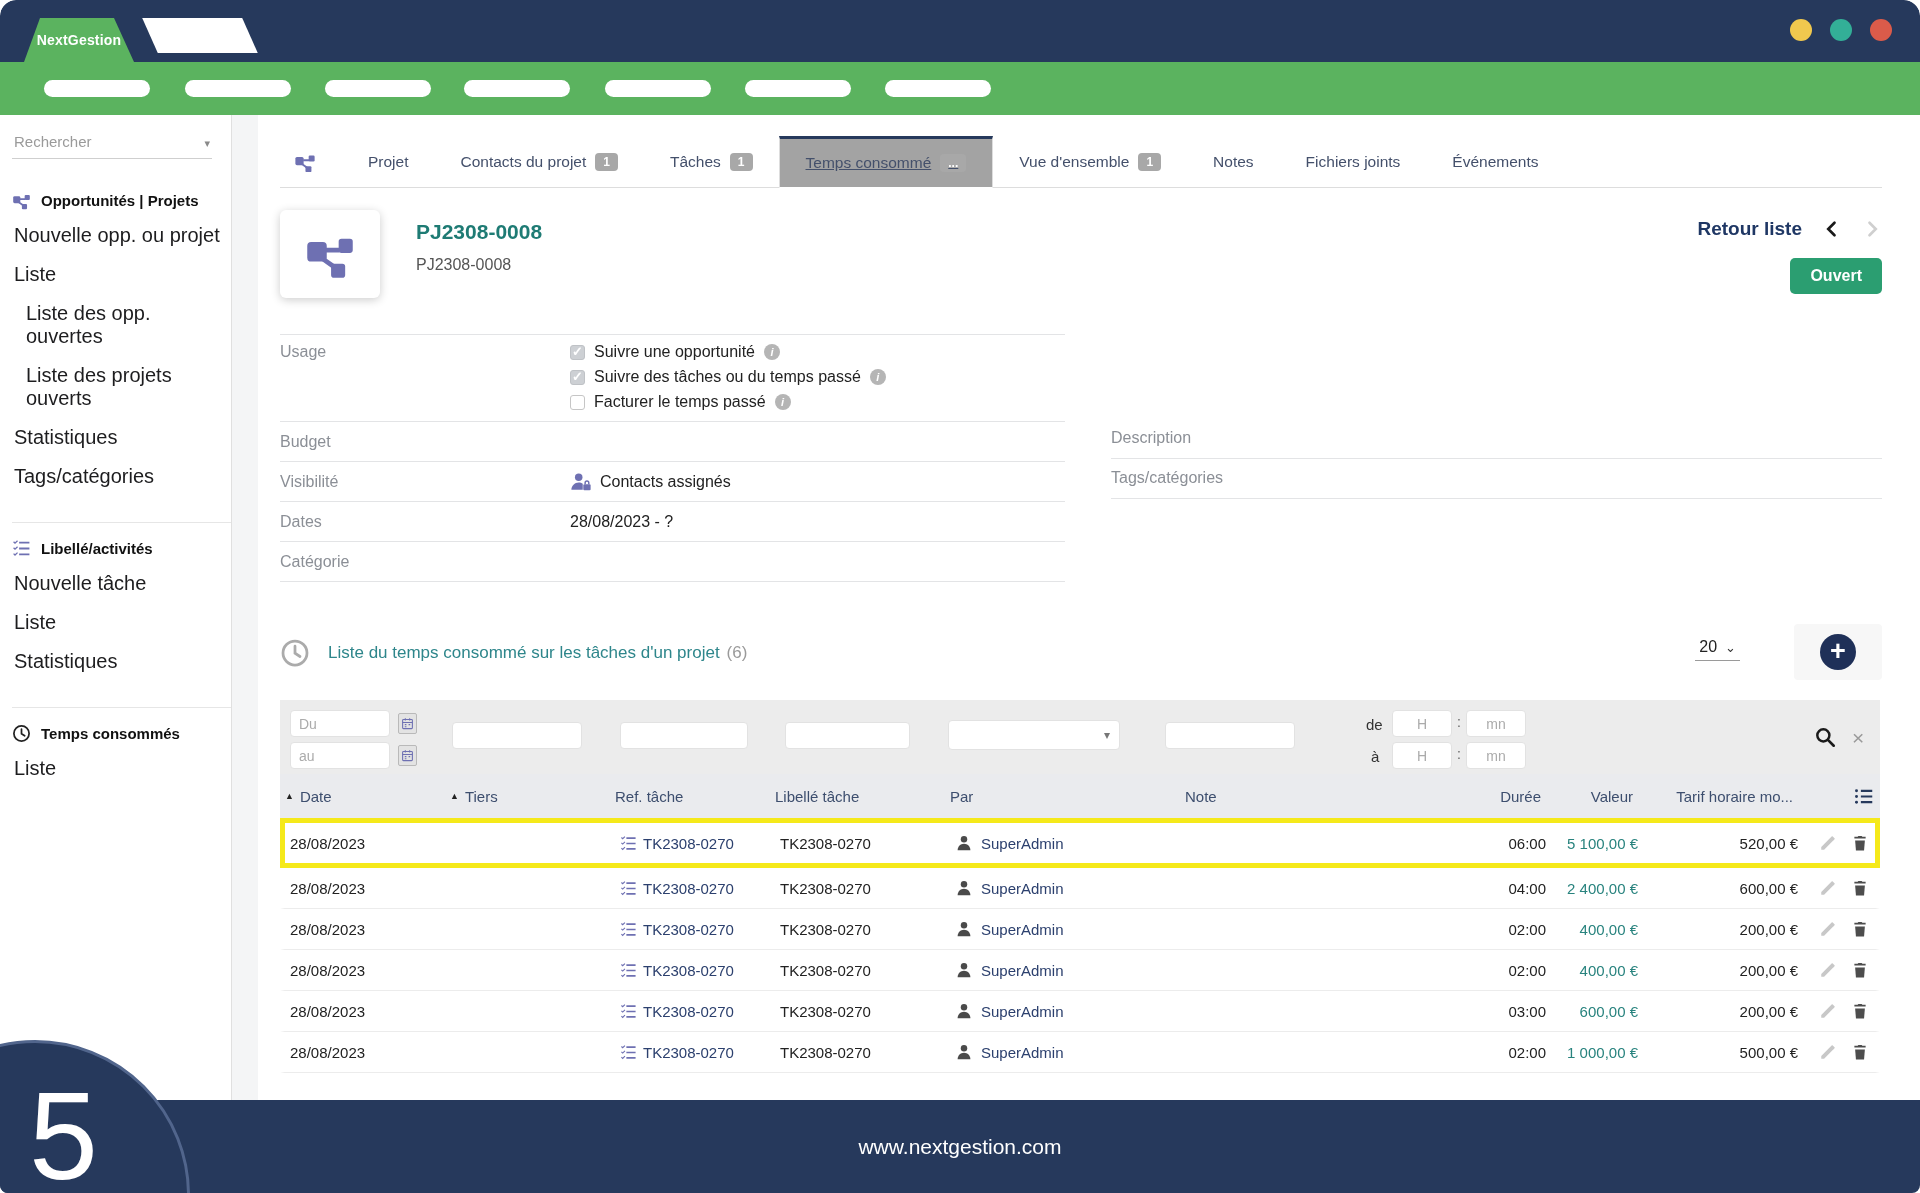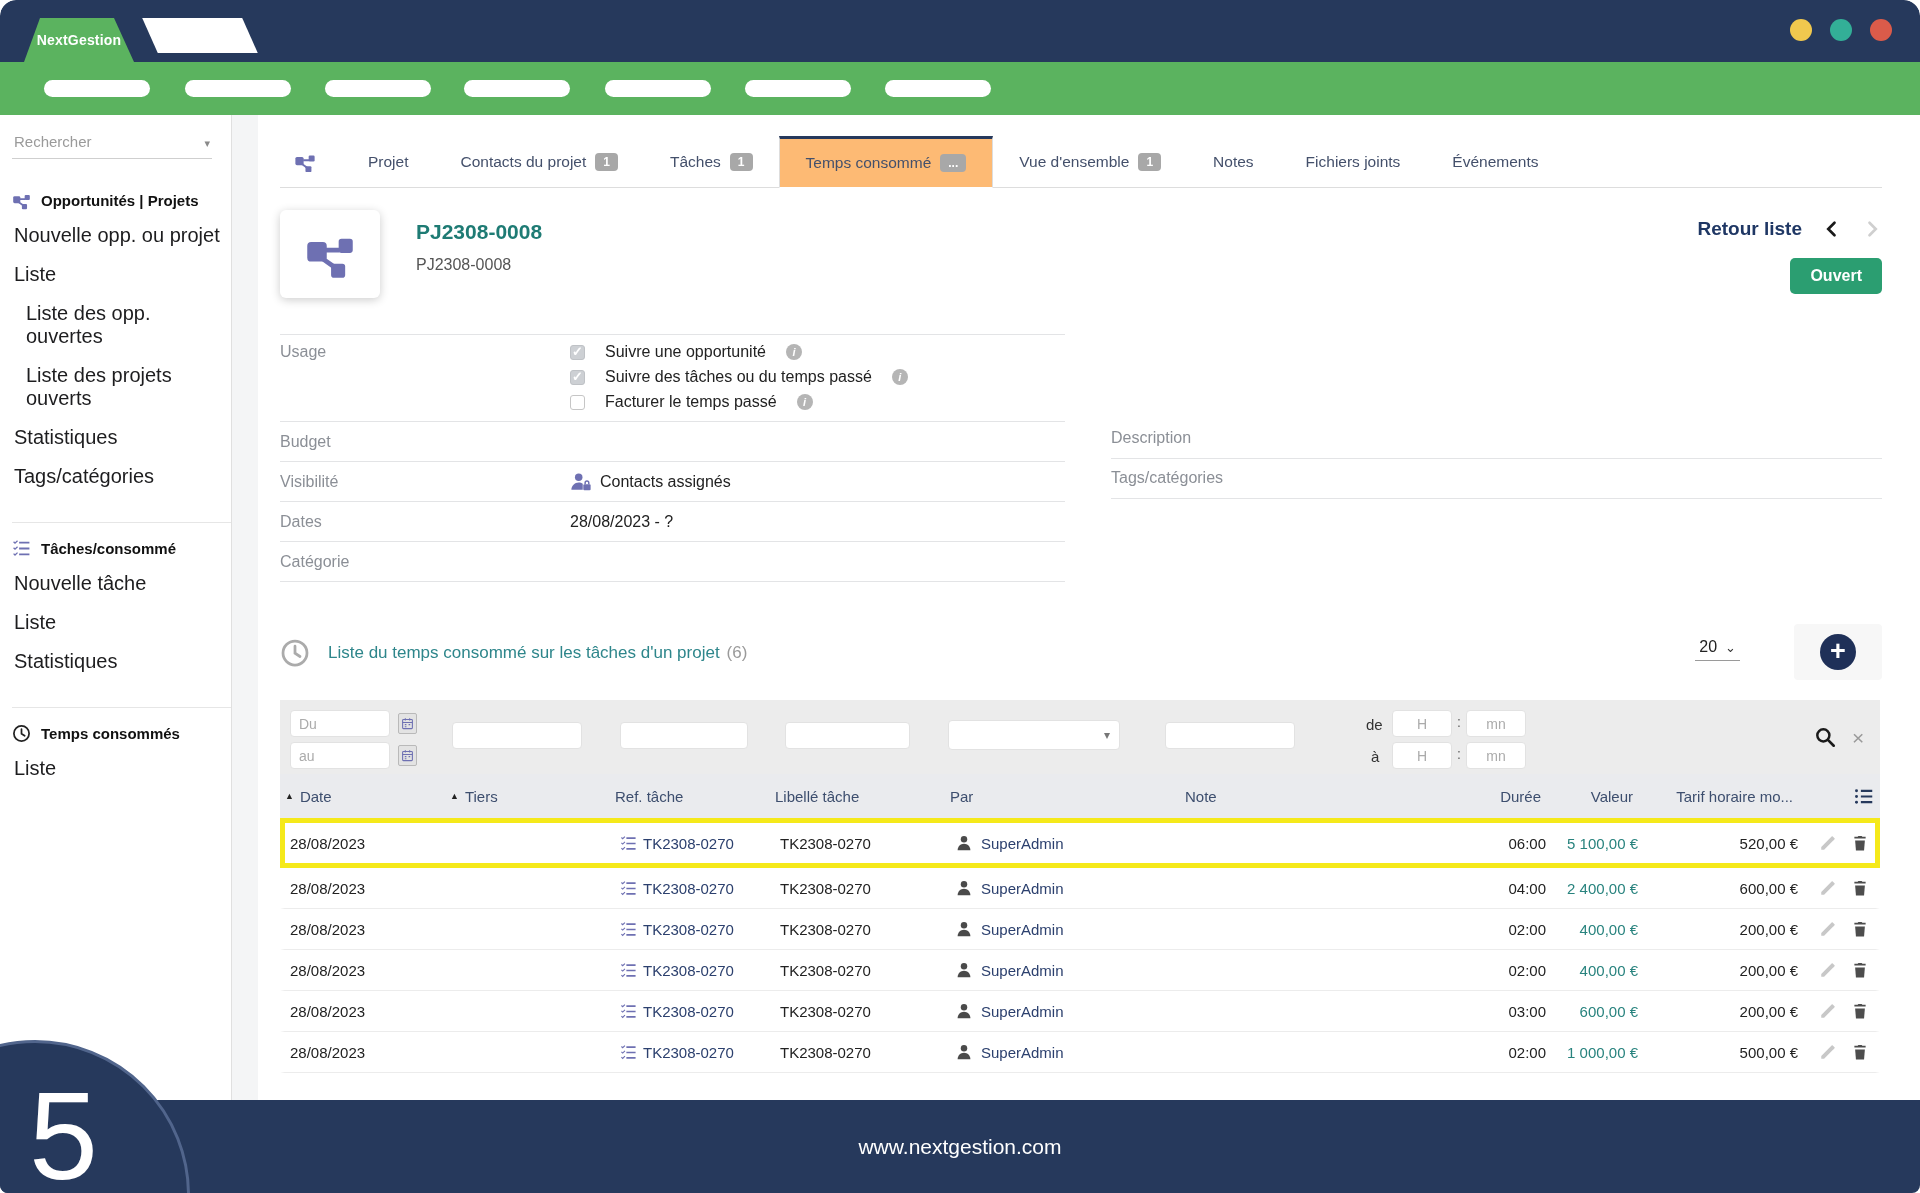--- a/index.html
+++ b/index.html
@@ -38,21 +38,21 @@
   .side-item.indent { margin-left:14px; }
 
   .ic { display:inline-block; vertical-align:middle; }
 
   
   .tabbar { height:73px; display:flex; align-items:flex-end; border-bottom:1px solid #DDD; position:relative; }
   .tab-proj-icon { width:22px; height:22px; color:#6E70B2; margin:0 26px 14px 14px; }
   .tab { height:52px; display:flex; align-items:center; padding:0 26px; font-size:15.5px; color:#44506B; cursor:pointer; margin-bottom:-1px; }
   .tab .badge { margin-left:9px; }
   .badge { background:#A8A8A8; color:#fff; font-size:12px; font-weight:bold; padding:3px 8px; border-radius:4px; line-height:1; }
-  .tab.active { background:#fdba74; border:1px solid #DDD; border-top:3px solid #26395C; border-bottom:1px solid #fff; font-weight:normal; }
+  .tab.active { background:#a3a3a3; border:1px solid #DDD; border-top:3px solid #26395C; border-bottom:1px solid #fff; font-weight:normal;text-decoration:underline; }
 
   
   .proj-head { position:relative; margin-top:22px; height:100px; }
   .proj-card { position:absolute; left:0; top:0; width:100px; height:88px; background:#fff; border-radius:6px;
     box-shadow:0 2px 10px rgba(0,0,0,.20); display:flex; align-items:center; justify-content:center; }
   .proj-card .ic { width:52px; height:52px; color:#6E70B2; }
   .proj-titles { position:absolute; left:136px; top:10px; }
   .proj-title { font-size:21px; font-weight:bold; color:#1E7B74; }
   .proj-sub { font-size:16px; color:#555; margin-top:12px; }
   .return-row { position:absolute; right:0; top:8px; display:flex; align-items:center; gap:20px; }
@@ -66,21 +66,21 @@
   
   .fields { margin-top:24px; display:flex; gap:46px;align-items:center; }
   .fcol { flex:none; }
   .fcol.left { width:785px; border-top:1px solid #E3E4E6; }
   .fcol.right { width:771px; margin-top:1px; }
   .frow { display:flex; border-bottom:1px solid #E3E4E6; min-height:40px; align-items:center; }
   .frow.tall { align-items:flex-start; padding:8px 0 10px; }
   .flabel { width:290px; flex:none; font-size:16px; color:#8B8F96; }
   .fvalue { font-size:16px; color:#222; display:flex; align-items:center; gap:8px; }
   .chk-stack { display:flex; flex-direction:column; gap:7px; }
-  .chk-row { display:flex; align-items:center; gap:20px; font-size:16px; color:#222; }
+  .chk-row { display:flex; align-items:center; gap:9px; font-size:16px; color:#222; }
   .chk { width:15px; height:15px; border:1px solid #C6C6C6; border-radius:3px; background:#fff; position:relative; cursor:pointer; flex:none; }
   .chk.checked { background:#CDD0D4; border-color:#BFC2C6; }
   .chk.checked::after { content:"✓"; position:absolute; left:1px; top:-2px; color:#fff; font-size:13px; font-weight:bold; }
   .info-dot { width:16px; height:16px; border-radius:50%; background:#B5B5B5; color:#fff; font-size:11px; font-weight:bold;
     display:inline-flex; align-items:center; justify-content:center; font-style:italic; flex:none; }
   .vis-ic { width:22px; height:22px; color:#6E70B2; }
 
   
   .list-head { margin-top:42px; height:58px; position:relative; display:flex; align-items:center; }
   .clock-circ { width:30px; height:30px; color:#ABABAB; margin-right:18px; }
@@ -244,21 +244,21 @@
         <div class="side-item indent">Liste des projets ouverts</div>
         <div class="side-item">Statistiques</div>
         <div class="side-item">Tags/catégories</div>
       </div>
 
       <div class="side-section">
         <div class="side-title">
           <svg class="ic">
               <use href="#i-tasklist"></use>
             </svg>
-          <span>Tâches/consommé</span>
+          <span>Libellé/activités</span>
         </div>
         <div class="side-item">Nouvelle tâche</div>
         <div class="side-item">Liste</div>
         <div class="side-item">Statistiques</div>
       </div>
 
       <div class="side-section">
         <div class="side-title">
           <svg class="ic" style="color:#222">
               <use href="#i-clock"></use>

